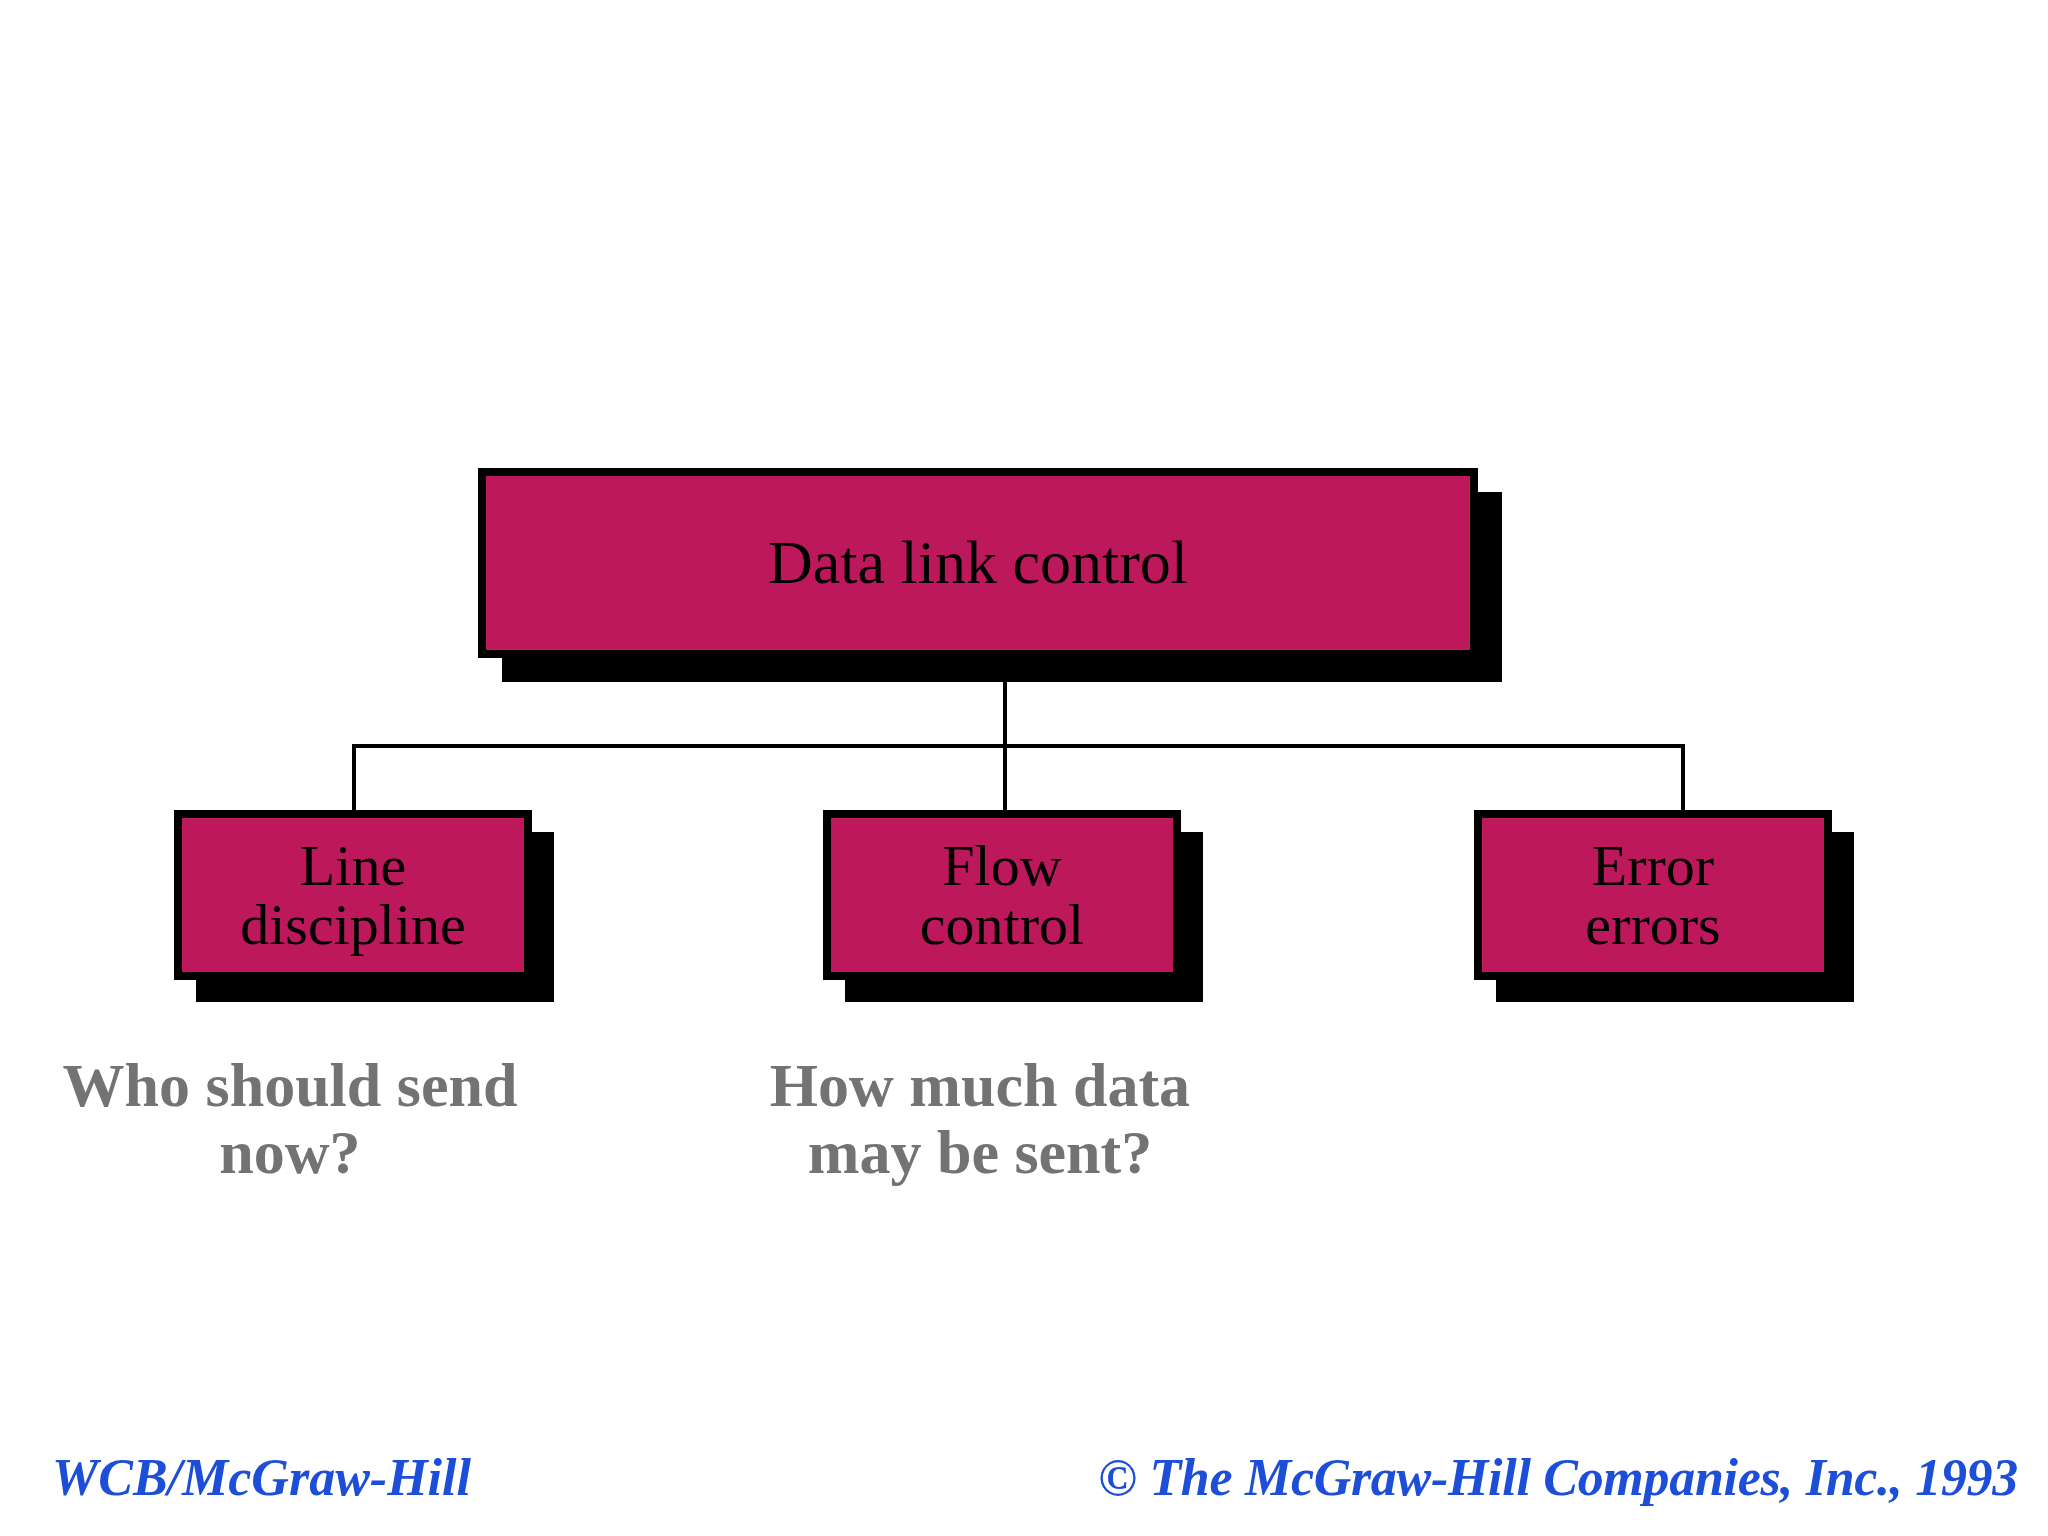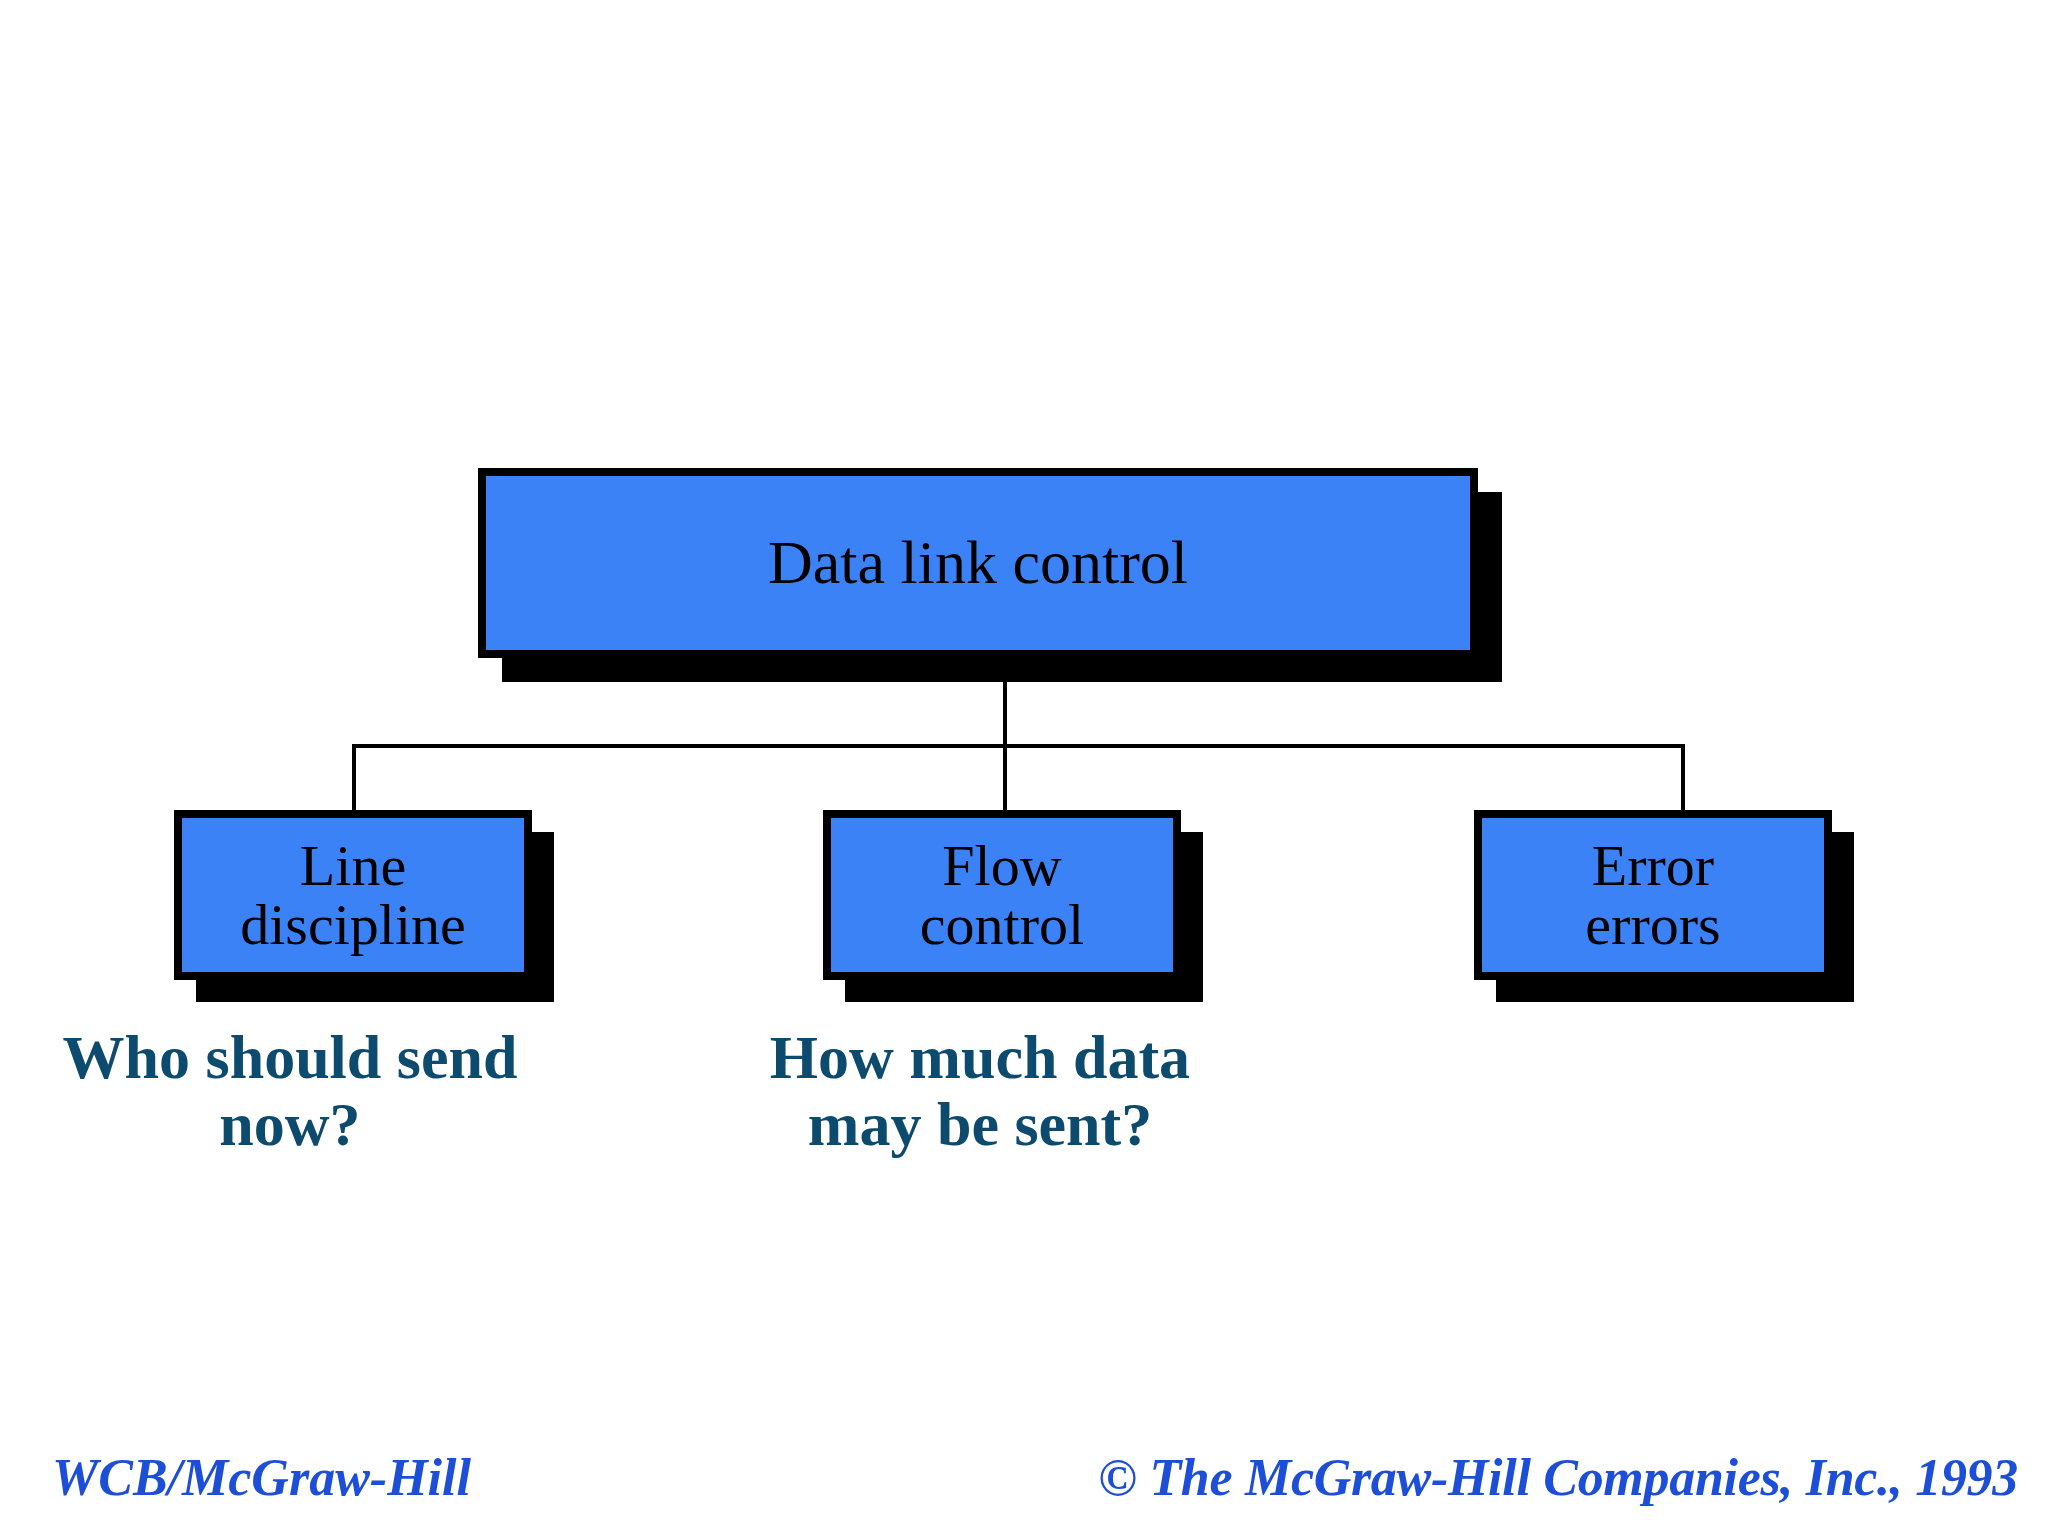--- a/index.html
+++ b/index.html
@@ -21,21 +21,21 @@
     left: 0; top: 0;
     width: 2048px;
     height: 1536px;
     background: #ffffff;
   }
 
   
   .node {
     position: absolute;
     box-sizing: border-box;
-    background: #3b82f6;
+    background: #be185d;
     border: 8px solid #000000;
     display: flex;
     align-items: center;
     justify-content: center;
     text-align: center;
     color: #000000;
     line-height: 1.02;
     z-index: 3;
   }
   .node-shadow {
@@ -139,28 +139,29 @@
   #conn-right-down {
     left: 1681px;
     top: 744px;
     width: 4px;
     height: 68px;
   }
 
   
   .caption {
     position: absolute;
-    color: #0c4a6e;
+    color: #737373;
     font-family: "Liberation Serif", "DejaVu Serif", serif;
     font-weight: bold;
     font-size: 62px;
     line-height: 1.08;
     text-align: center;
     white-space: pre-line;
     z-index: 4;
+    margin-top: 28px;
   }
   #caption-line-discipline { left: 20px;   top: 1024px; width: 540px; }
   #caption-flow-control    { left: 700px;  top: 1024px; width: 560px; }
   #caption-error-control   { left: 1380px; top: 1024px; width: 580px; }
 
   
   .footer-text {
     position: absolute;
     color: #1d4ed8;
     font-family: Liberation Serif, serif;

